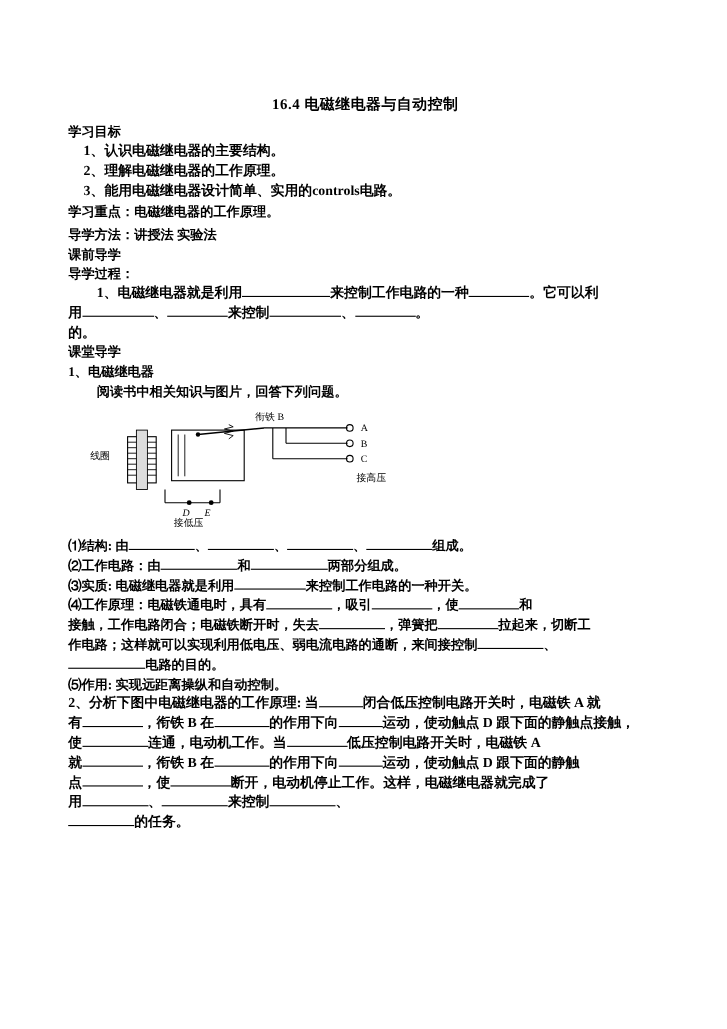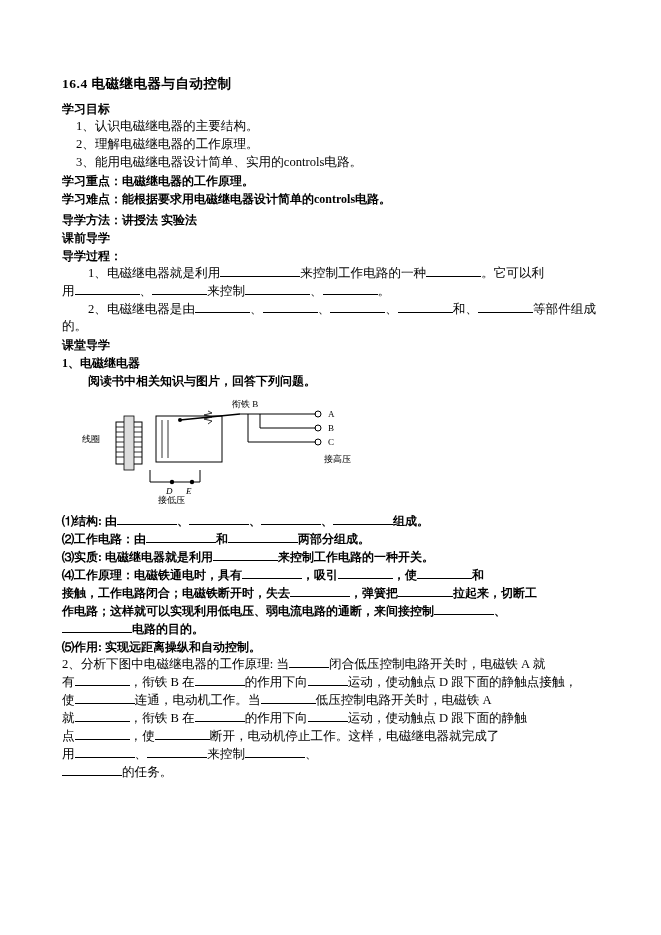--- a/index.html
+++ b/index.html
@@ -23,30 +23,33 @@
     padding: 0;
     box-sizing: border-box;
   }
   .doc {
     position: absolute;
     left: 62px;
     top: 74px;
     width: 540px;
   }
   .title {
+    text-align: center;
     font-weight: bold;
     font-size: 13.5px;
     letter-spacing: 0.5px;
     margin-bottom: 7px;
+    margin-top: 11px;
   }
   p {
     margin: 0;
     padding: 0;
     font-size: 12.6px;
     line-height: 1.42;
+    font-weight: bold;
   }
   .l-head {
     font-weight: bold;
     font-size: 12px;
     line-height: 1.5;
   }
   .indent1 {
     text-indent: 14px;
   }
   .indent2 {
@@ -80,34 +83,30 @@
   <div class="doc">
 
     <p class="title">16.4   电磁继电器与自动控制</p>
 
     <p class="l-head">学习目标</p>
     <p class="indent1">1、认识电磁继电器的主要结构。</p>
     <p class="indent1">2、理解电磁继电器的工作原理。</p>
     <p class="indent1">3、能用电磁继电器设计简单、实用的controls电路。</p>
 
     <p class="l-head">学习重点：电磁继电器的工作原理。</p>
-    <p class="l-head">学习难点：能根据要求用电磁继电器设计简单的controls电路。</p>
     <div class="section-gap"></div>
     <p class="l-head">导学方法：讲授法   实验法</p>
     <p class="l-head">课前导学</p>
     <p class="l-head">导学过程：</p>
 
     <p class="indent2">
       <span>1、电磁继电器就是利用</span><span class="blank b80"></span><span>来控制工作电路的一种</span><span class="blank b55"></span><span>。它可以利</span>
     </p>
     <p>
       <span>用</span><span class="blank b65"></span><span>、</span><span class="blank b55"></span><span>来控制</span><span class="blank b65"></span><span>、</span><span class="blank b55"></span><span>。</span>
-    </p>
-    <p class="indent2">
-      <span>2、电磁继电器是由</span><span class="blank b55"></span><span>、</span><span class="blank b55"></span><span>、</span><span class="blank b55"></span><span>、</span><span class="blank b55"></span><span>和、</span><span class="blank b55"></span><span>等部件组成</span>
     </p>
     <p>的。</p>
 
     <p class="l-head">课堂导学</p>
     <p class="l-head">1、电磁继电器</p>
     <p class="l-head indent2">阅读书中相关知识与图片，回答下列问题。</p>
 
     <div class="fig-wrap">
       <svg width="360" height="108" viewBox="0 0 360 108">
 

